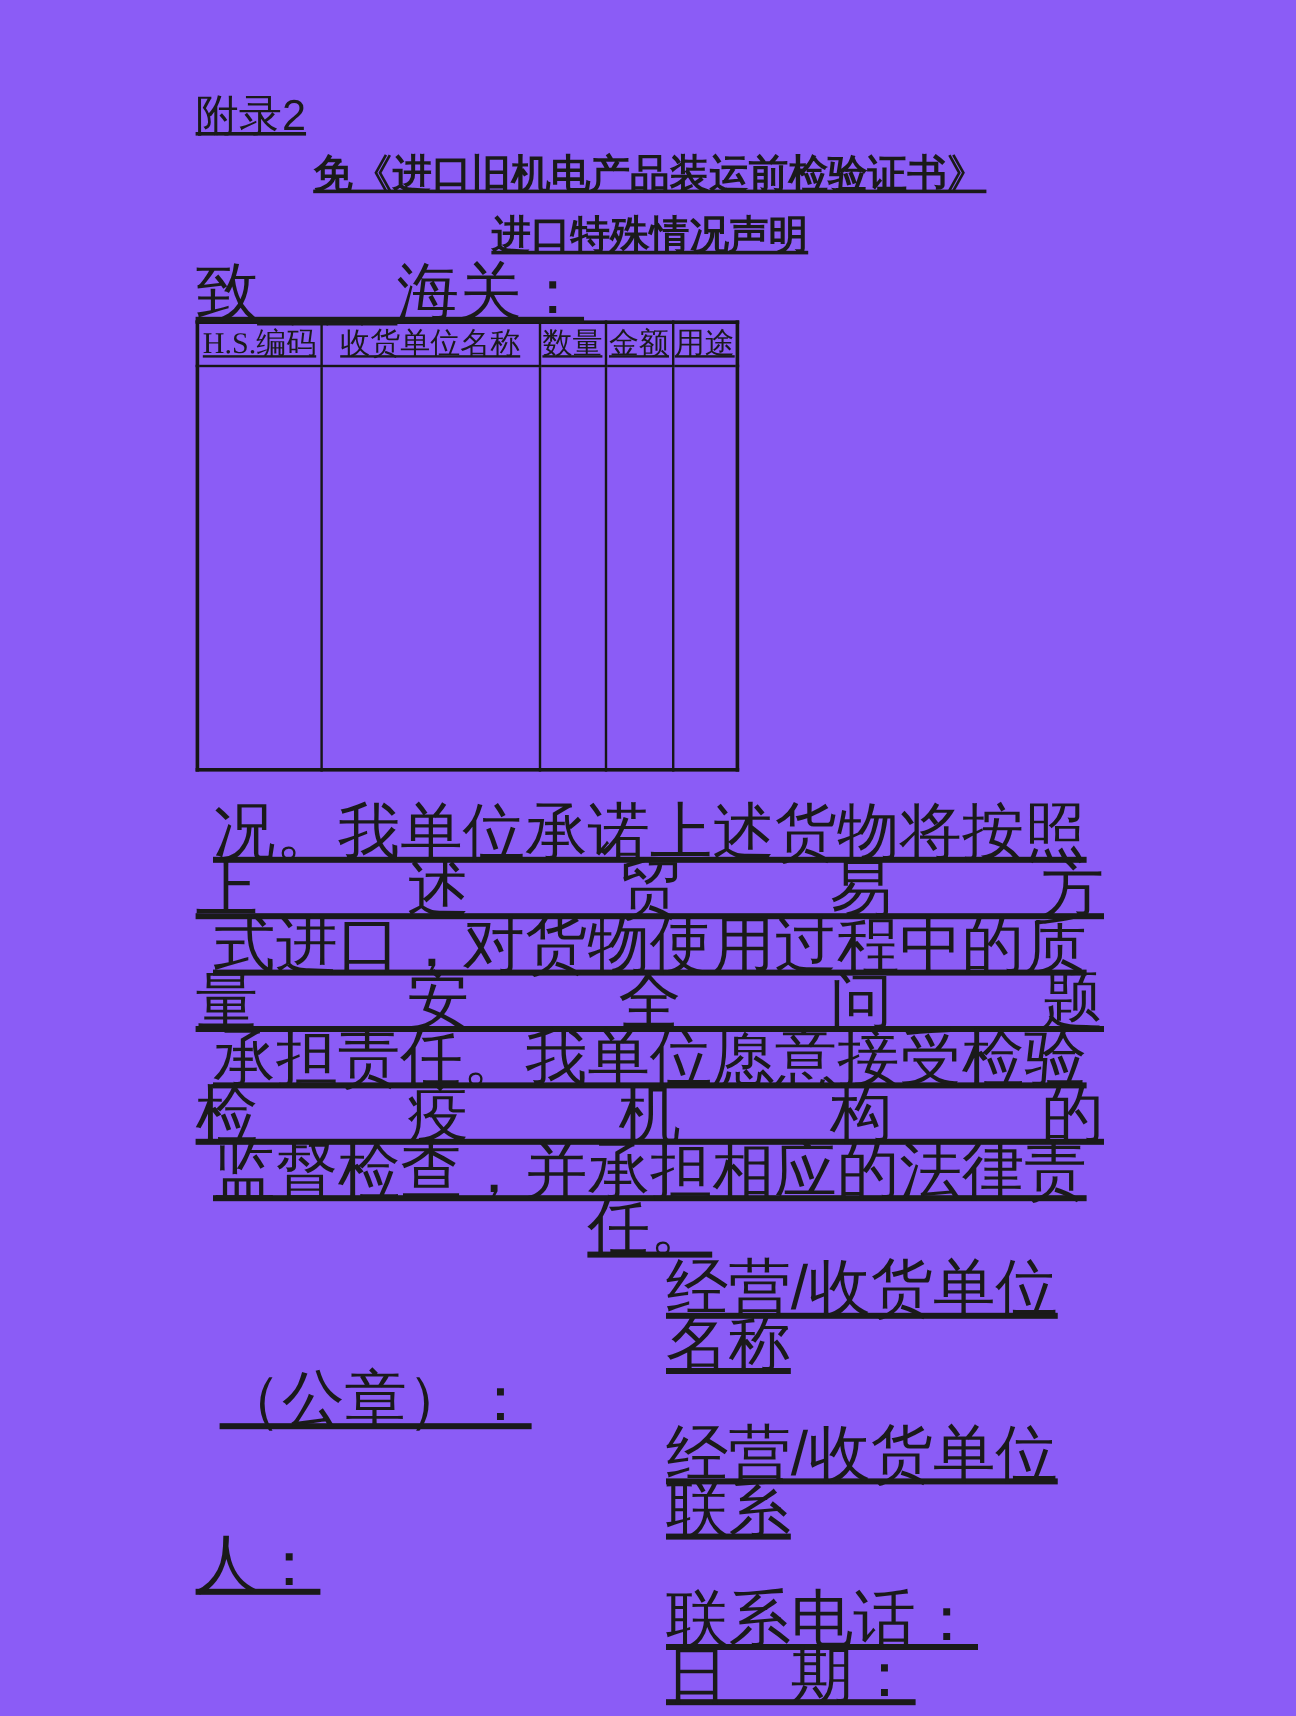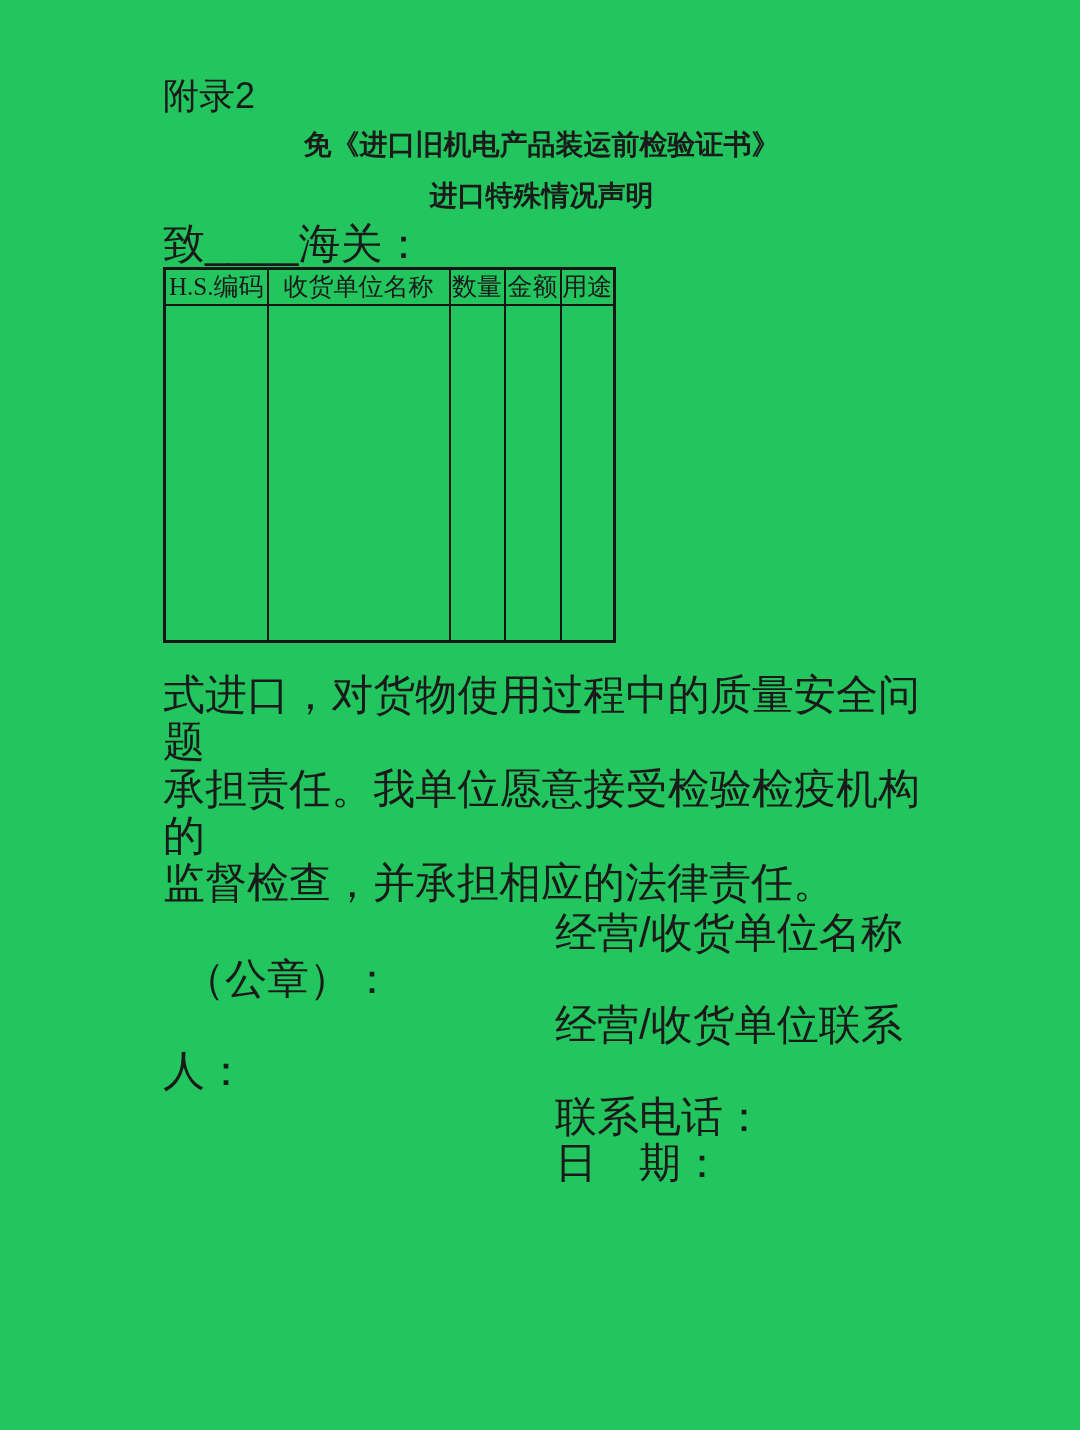--- a/index.html
+++ b/index.html
@@ -6,30 +6,31 @@
     margin: 0;
     padding: 0;
     background: #e9e9e9;
   }
   .page {
     position: relative;
     width: 1080px;
     height: 1430px;
     margin: 0 auto;
     box-sizing: border-box;
-    background: #22c55e;
+    background: #8b5cf6;
     color: #1a1a1a;
     font-family: "Liberation Sans", sans-serif;
     padding: 73px 160px 0 163px;
     overflow: hidden;
+    text-decoration: underline;
   }
-  .line { font-size: 42px; line-height: 46px; font-weight: 500; }
+  .line { font-size: 52px; line-height: 46px; font-weight: 500; }
   .appendix { font-size: 36px; line-height: 46px; font-weight: 500; }
   .title {
-    font-size: 28px;
+    font-size: 33px;
     font-weight: 700;
     text-align: center;
     line-height: 52px;
   }
   .title2 { line-height: 50px; }
   .just {
     text-align: justify;
     text-align-last: justify;
     text-justify: inter-character;
   }
@@ -52,21 +53,21 @@
     font-size: 25px;
     line-height: 32px;
     height: 34px;
     text-align: center;
     vertical-align: middle;
     overflow: hidden;
     white-space: nowrap;
   }
   table.goods tbody td { height: 334px; }
   .para2 { margin-top: 28px; }
-  .para2 .line { line-height: 47px; }
+  .para2 .line { line-height: 47px; text-align: center; }
   .sig-block { margin-top: 4px; }
   .sig-ind { margin-left: 392px; }
   .sig-seal { margin-left: 20px; }
 </style>
 </head>
 <body>
 
 <div class="page">
 
   <div class="appendix">附录2</div>
@@ -100,20 +101,21 @@
         <td></td>
         <td></td>
         <td></td>
         <td></td>
         <td></td>
       </tr>
     </tbody>
   </table>
 
   <div class="para2">
+    <div class="line just">况。我单位承诺上述货物将按照上述贸易方</div>
     <div class="line just">式进口，对货物使用过程中的质量安全问题</div>
     <div class="line just">承担责任。我单位愿意接受检验检疫机构的</div>
     <div class="line">监督检查，并承担相应的法律责任。</div>
   </div>
 
   <div class="sig-block">
     <div class="line sig-ind">经营/收货单位名称</div>
     <div class="line sig-seal">（公章）：</div>
     <div class="line sig-ind">经营/收货单位联系</div>
     <div class="line">人：</div>

